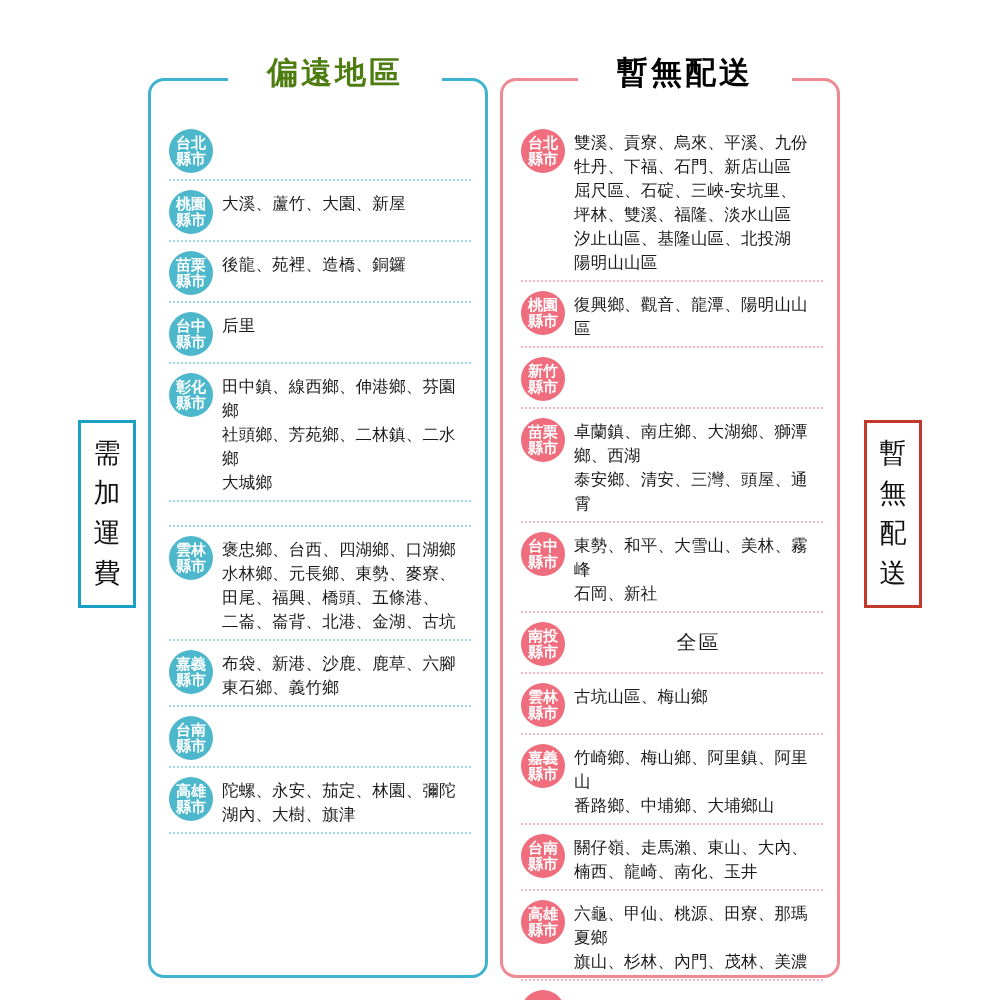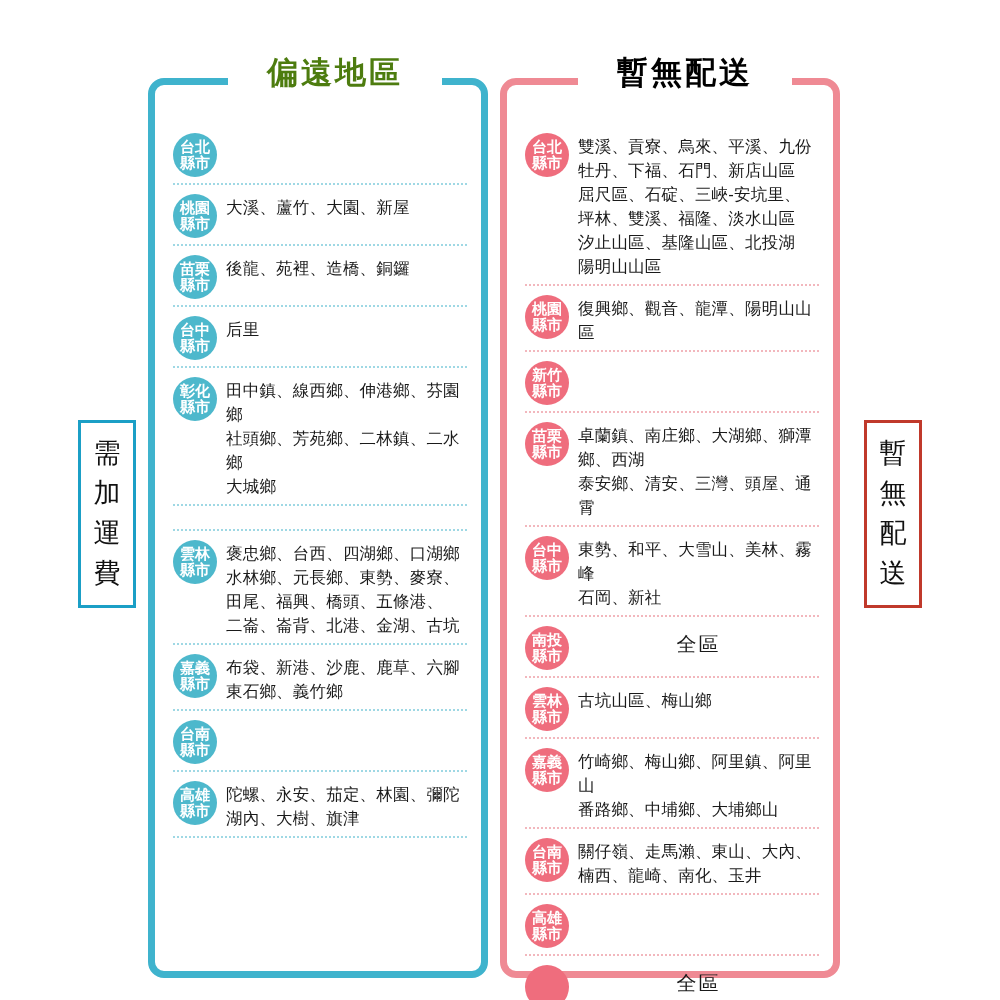--- a/index.html
+++ b/index.html
@@ -31,21 +31,21 @@
   }
   .side-label.left  { left: 78px;  top: 420px; border-color: #1b9fc6; }
   .side-label.right { right: 78px; top: 420px; border-color: #c0392b; }
   .side-label span { display: block; }
 
   
   .column {
     position: absolute;
     top: 78px;
     box-sizing: border-box;
-    border: 7px solid #84cc16;
+    border: 3px solid #84cc16;
     border-radius: 16px;
     background: #ffffff;
   }
   .column.left-col  { left: 148px; width: 340px; height: 900px; border-color: #3fb3cd; }
   .column.right-col { left: 500px; width: 340px; height: 900px; border-color: #ef8a94; }
 
   
   .col-heading {
     position: absolute;
     top: 52px;
@@ -102,21 +102,20 @@
     line-height: 24px;
     color: #1a1a1a;
     padding-top: 3px;
     letter-spacing: 0.2px;
   }
   .row-text.center {
     text-align: center;
     font-size: 20px;
     padding-top: 10px;
     letter-spacing: 2px;
-    font-family: Liberation Mono, monospace;
   }
 
   .spacer-row { height: 10px; }
 </style>
 </head>
 <body>
 
 <div class="side-label left">
   <span>需</span>
   <span>加</span>
@@ -261,20 +260,21 @@
           <b>台南</b>
           <b>縣市</b>
         </div>
         <div class="row-text">關仔嶺、走馬瀨、東山、大內、<br>楠西、龍崎、南化、玉井</div>
       </div>
       <div class="row">
         <div class="badge">
           <b>高雄</b>
           <b>縣市</b>
         </div>
+        <div class="row-text">六龜、甲仙、桃源、田寮、那瑪夏鄉<br>旗山、杉林、內門、茂林、美濃</div>
       </div>
       <div class="row">
         <div class="badge"></div>
         <div class="row-text center">全區</div>
       </div>
     </div>
 </div>
 <div class="col-heading right-head">暫無配送</div>
 
 </body></html>

